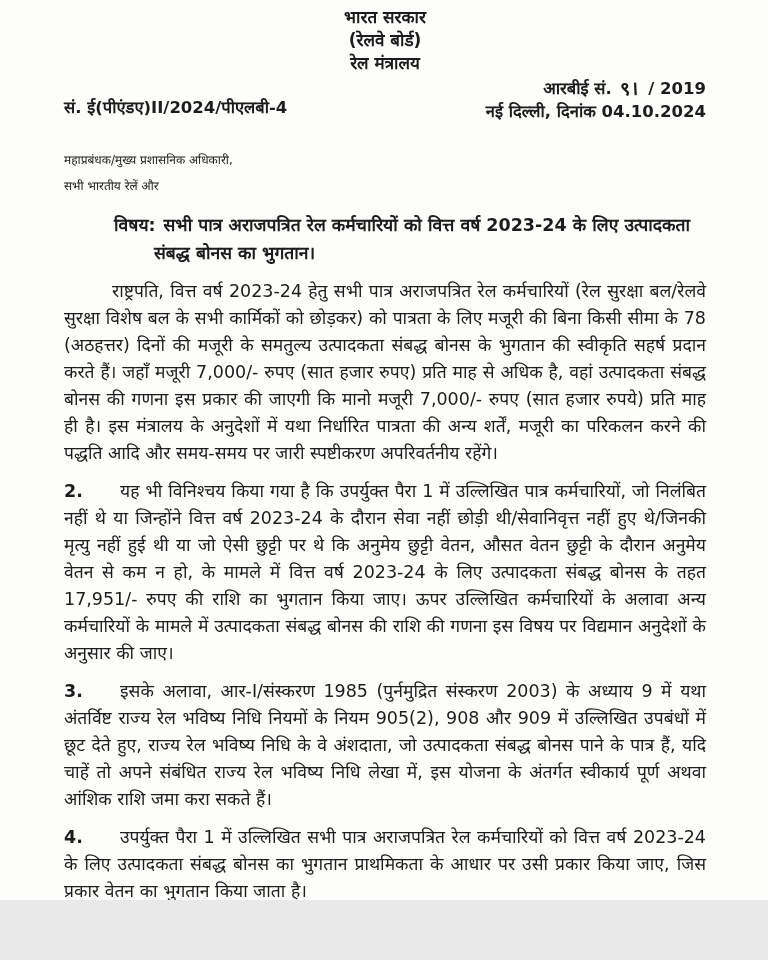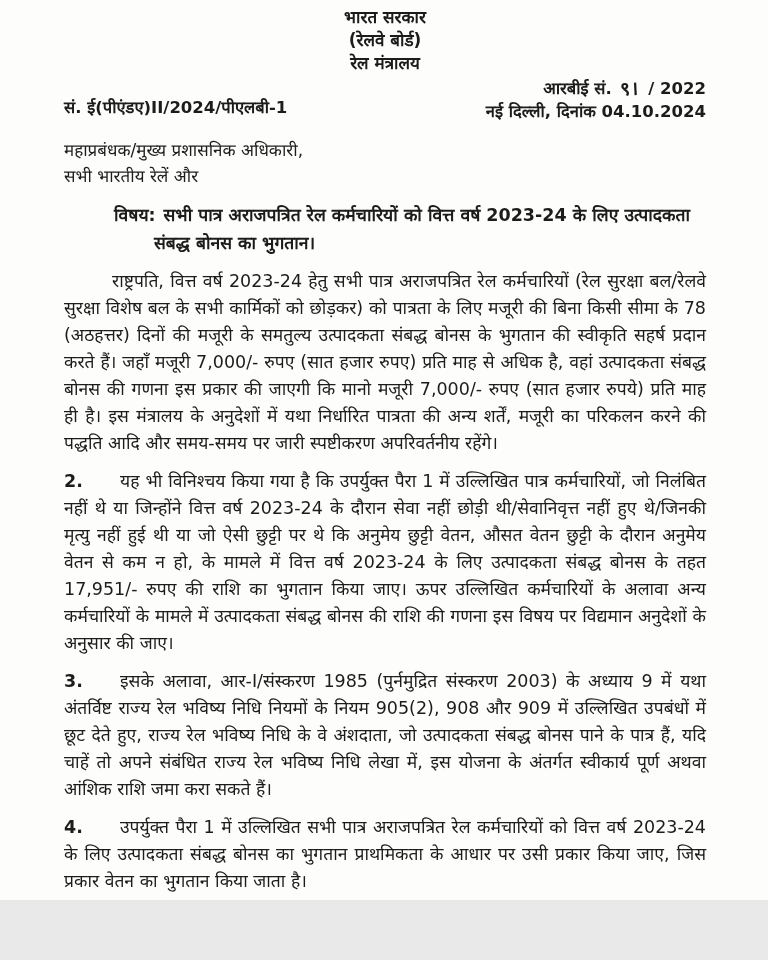--- a/index.html
+++ b/index.html
@@ -28,21 +28,21 @@
   .file-no{ font-size:16.5px; font-weight:600; padding-bottom:2px; }
   .ref-right{ text-align:right; line-height:23px; font-size:16.5px; font-weight:600; }
   .rbe-number{
     display:inline-block;
     font-size:19px;
     transform:rotate(-3deg) translateY(1px);
     letter-spacing:1px;
     padding:0 3px;
   }
   
-  .addressee{ margin-top:14px; line-height:26px; font-size:17px; }
+  .addressee{ margin-top:24px; line-height:26px; font-size:12px; }
   
   .subject{ margin-top:12px; padding-left:90px; text-indent:-40px; line-height:28px; font-weight:600; }
   .subject-label{ margin-right:8px; }
   
   .para{ text-align:justify; margin-top:11px; }
   .para-num{ display:inline-block; width:56px; font-weight:600; }
   .para-num:empty{ display:none; }
   .para.first-indent{ text-indent:48px; }
   
   .sig-wrap{ margin-top:2px; display:flex; flex-direction:column; align-items:flex-end; }
@@ -71,26 +71,26 @@
 
 <div class="page">
 
   <div class="letterhead">
     <div>भारत सरकार</div>
     <div>(रेलवे बोर्ड)</div>
     <div>रेल मंत्रालय</div>
   </div>
 
   <div class="ref-row">
-    <div class="file-no">सं. ई(पीएंडए)II/2024/पीएलबी-1</div>
+    <div class="file-no">सं. ई(पीएंडए)II/2024/पीएलबी-4</div>
     <div class="ref-right">
       <div>
         <span>आरबीई सं.</span>
         <span class="rbe-number">९।</span>
-        <span>/ 2022</span>
+        <span>/ 2019</span>
       </div>
       <div>नई दिल्ली, दिनांक 04.10.2024</div>
     </div>
   </div>
 
   <div class="addressee">
     <div>महाप्रबंधक/मुख्य प्रशासनिक अधिकारी,</div>
     <div>सभी भारतीय रेलें और</div>
   </div>
 

